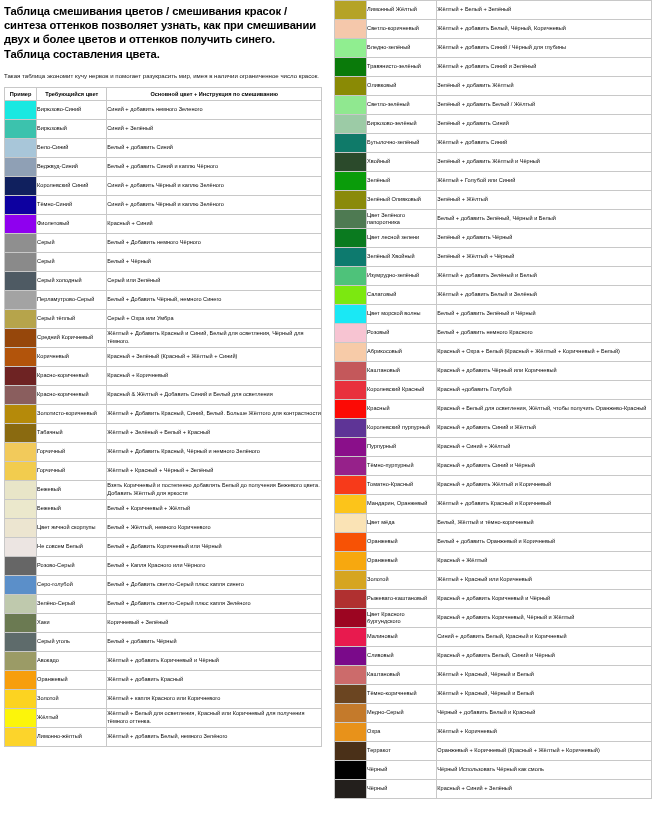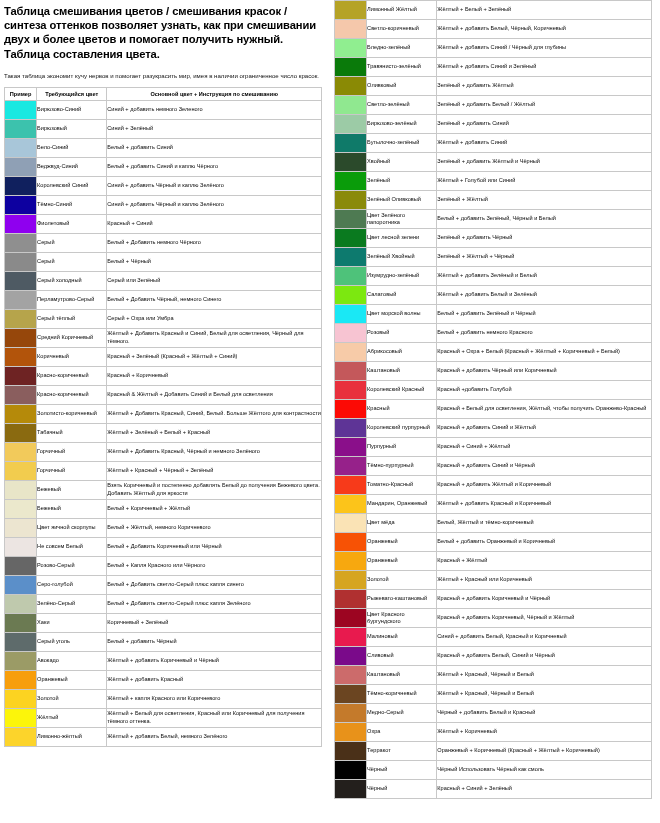--- a/index.html
+++ b/index.html
@@ -94,21 +94,21 @@
   }
   tr.r { height: 18px; }
 </style>
 </head>
 <body>
 
 <div id="page">
 
   <div class="col col-left">
     <div class="intro">
-      <h1>Таблица смешивания цветов / смешивания красок / синтеза оттенков позволяет узнать, как при смешивании двух и более цветов и помогает получить нужный. Таблица составления цвета.</h1>
+      <h1>Таблица смешивания цветов / смешивания красок / синтеза оттенков позволяет узнать, как при смешивании двух и более цветов и оттенков получить синего. Таблица составления цвета.</h1>
       <div class="subtitle">Такая таблица экономит кучу нервов и помогает разукрасить мир, имея в наличии ограниченное число красок.</div>
     </div>
     <table class="mix">
       <colgroup>
         <col class="c-swatch">
           <col class="c-name">
           <col class="c-instr">
       </colgroup>
       <thead>
         <tr>

